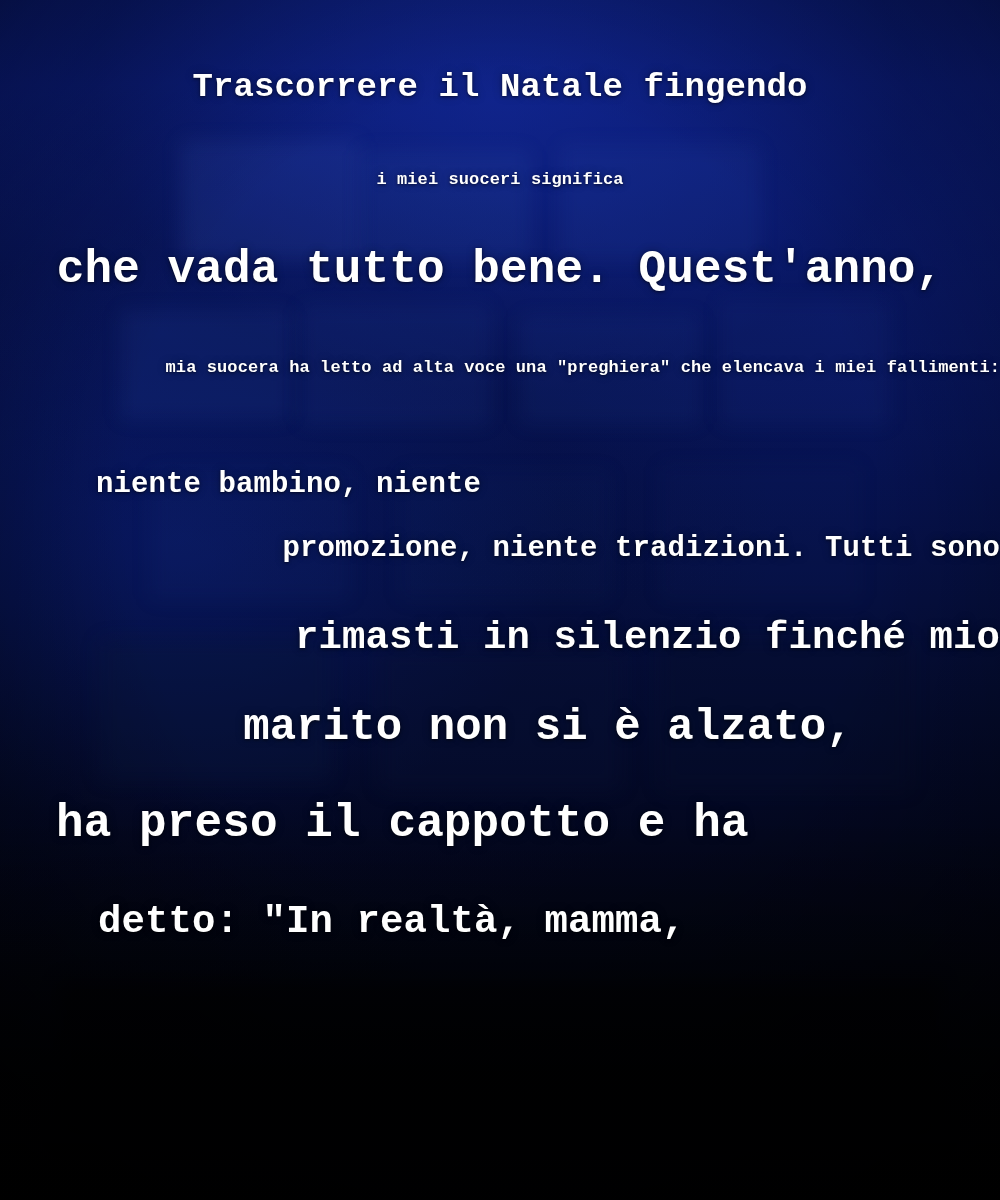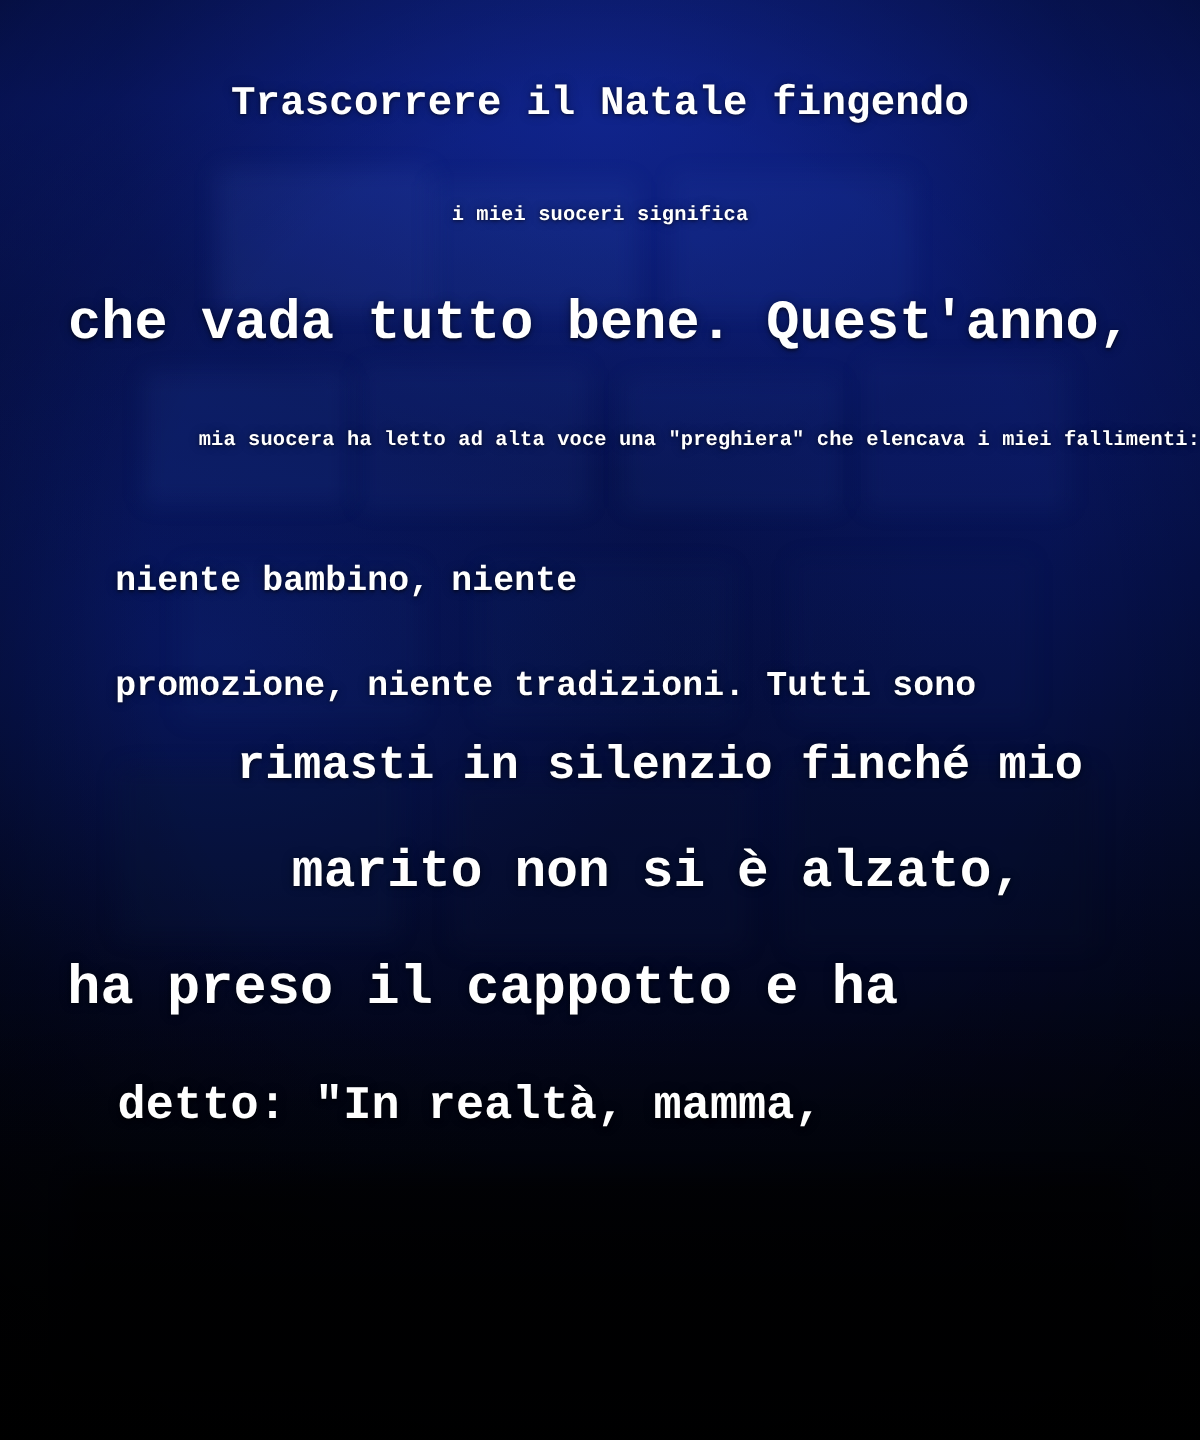--- a/index.html
+++ b/index.html
@@ -84,22 +84,22 @@
     left: 0;
     right: 0;
     text-align: center;
   }
 
   .l0 { top: 68px;  font-size: 34px; }
   .l1 { top: 170px; font-size: 17px; font-weight: 700; }
   .l2 { top: 244px; font-size: 46px; }
   .l3 { top: 358px; font-size: 17px; font-weight: 700; text-align: right; }
   .l4 { top: 424px; font-size: 29px; text-align: left; padding-left: 96px; margin-top: 44px; }
-  .l5 { top: 532px; font-size: 29px; text-align: left; padding-left: 96px; margin-top: 23px; }
-  .l6 { top: 616px; font-size: 39px; text-align: center; padding-left: 100px; }
+  .l5 { top: 532px; font-size: 29px; text-align: right; padding-left: 96px; }
+  .l6 { top: 616px; font-size: 39px; text-align: right; padding-left: 100px; }
   .l7 { top: 702px; font-size: 44px; text-align: center; padding-left: 96px; }
   .l8 { top: 798px; font-size: 46px; text-align: left; padding-left: 56px; }
   .l9 { top: 900px; font-size: 39px; text-align: left; padding-left: 98px; }
 </style>
 </head>
 <body>
 
 <div id="stage">
 
   <div class="bg-layer">

